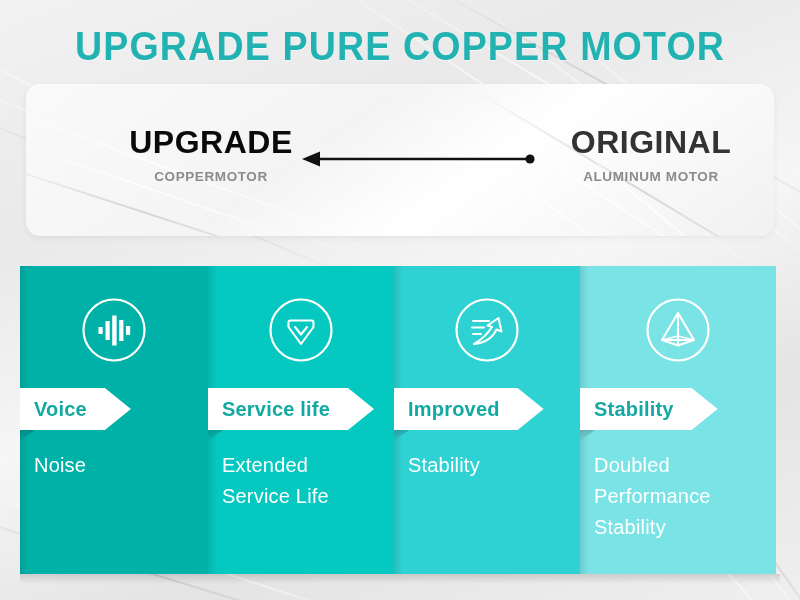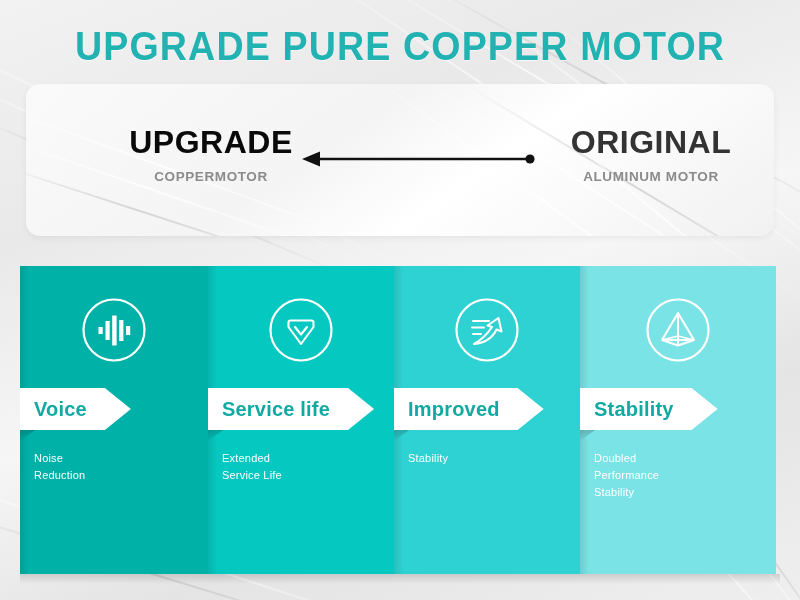--- a/index.html
+++ b/index.html
@@ -192,21 +192,21 @@
     clip-path: polygon(0 0, 100% 0, 0 100%);
     z-index: 3;
   }
 
   .desc {
     position: absolute;
     left: 14px;
     top: 184px;
     right: 10px;
     color: #ffffff;
-    font-size: 11px;
+    font-size: 20px;
     line-height: 1.55;
     font-weight: normal;
     letter-spacing: .2px;
   }
   .desc div { white-space: nowrap; }
 
   .col-shadow-bottom {
     position: absolute;
     left: 20px;
     top: 574px;
@@ -281,21 +281,20 @@
           <rect x="27.5" y="27" width="4.2" height="19" fill="#ffffff"></rect>
           <rect x="34.2" y="21.5" width="4.4" height="30" fill="#ffffff"></rect>
           <rect x="41.2" y="26" width="4.2" height="21" fill="#ffffff"></rect>
           <rect x="48.0" y="32" width="4.2" height="9" fill="#ffffff"></rect>
         </svg>
       </div>
       <div class="banner">Voice</div>
       <div class="banner-fold"></div>
       <div class="desc">
         <div>Noise</div>
-        <div>Reduction</div>
       </div>
     </div>
 
     <div class="col c1">
       <div class="col-shade"></div>
       <div class="icon-wrap">
         <svg viewBox="0 0 72 72" width="72" height="72">
           <circle cx="36" cy="36" r="30.5" fill="none" stroke="#ffffff" stroke-width="2.2"></circle>
           <path d="M23.5 28.5 Q23.5 26.5 25.5 26.5 L46.5 26.5 Q48.5 26.5 48.5 28.5 L48.5 33 L36 50 L23.5 33 Z" fill="none" stroke="#ffffff" stroke-width="2.1" stroke-linejoin="round"></path>
           <polyline points="30,33 36,40.5 42,33" fill="none" stroke="#ffffff" stroke-width="2.1" stroke-linecap="round" stroke-linejoin="round"></polyline>

